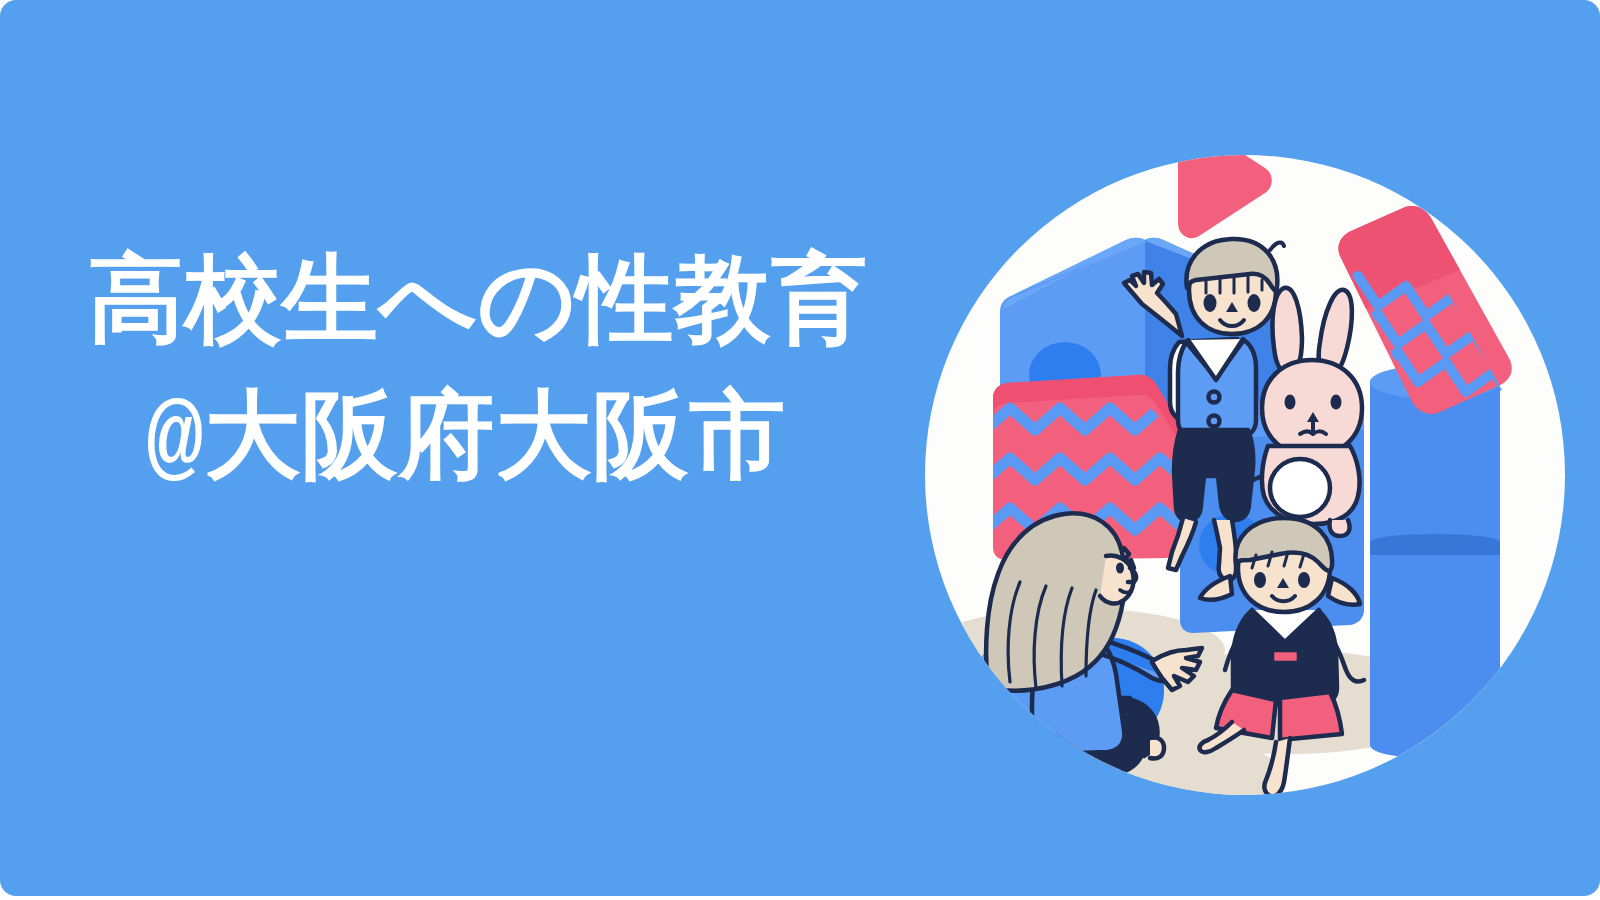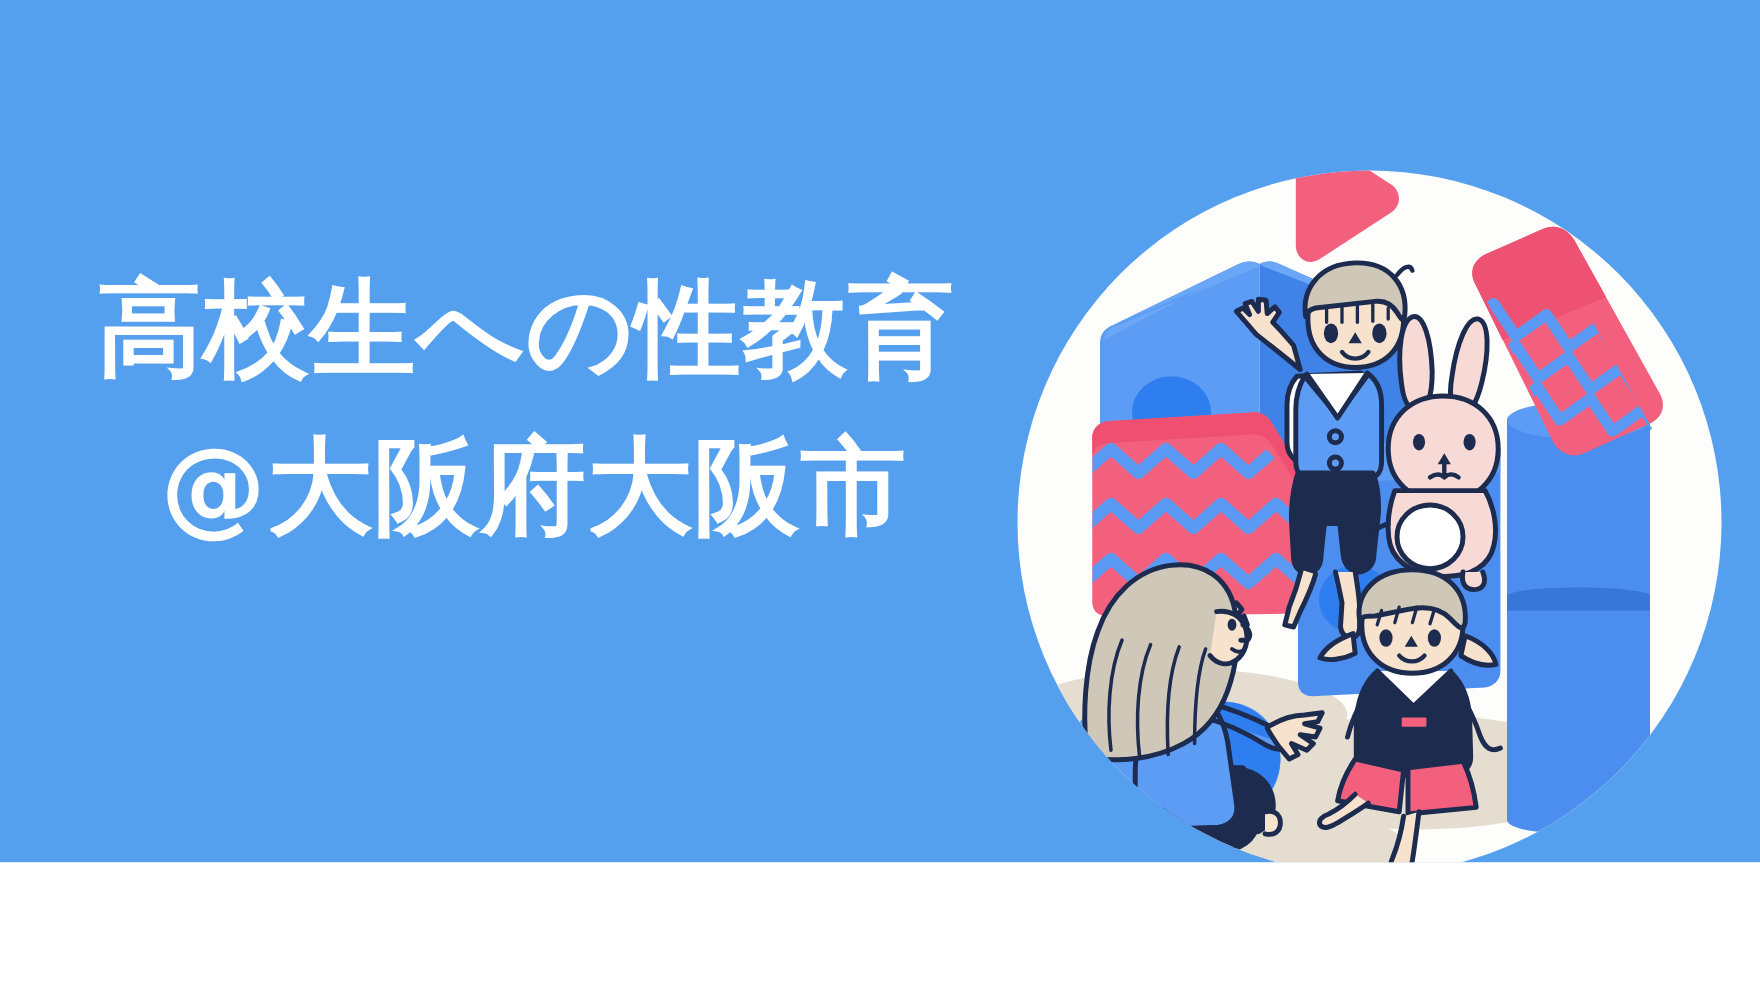--- a/index.html
+++ b/index.html
@@ -4,24 +4,25 @@
 <title>高校生への性教育</title>
 <style>
   html, body {
     margin: 0;
     padding: 0;
     background: #ffffff;
   }
   #banner {
     position: relative;
     width: 1600px;
-    height: 784px;
+    height: 896px;
     overflow: hidden;
     background: #55a0ee;
     font-family: "Liberation Sans", "DejaVu Sans", sans-serif;
+    border-radius: 16px;
   }
 
   
   .title-block {
     position: absolute;
     left: 78px;
     top: 228px;
     width: 810px;
     z-index: 5;
   }
@@ -30,21 +31,21 @@
     font-family: "DejaVu Sans", "Liberation Sans", sans-serif;
     font-weight: 700;
     font-size: 96px;
     line-height: 143px;
     letter-spacing: 0.01em;
     white-space: nowrap;
     text-align: left;
   }
   .title-line.l1 { padding-left: 10px; }
   .title-line.l2 { padding-left: 52px; }
-  .title-line.l3 { padding-left: 68px; }
+  .title-line.l3 { padding-left: 68px; font-family: Liberation Mono, monospace; }
 
   
   .illus {
     position: absolute;
     left: 880px;
     top: 90px;
     width: 720px;
     height: 730px;
     z-index: 4;
   }

